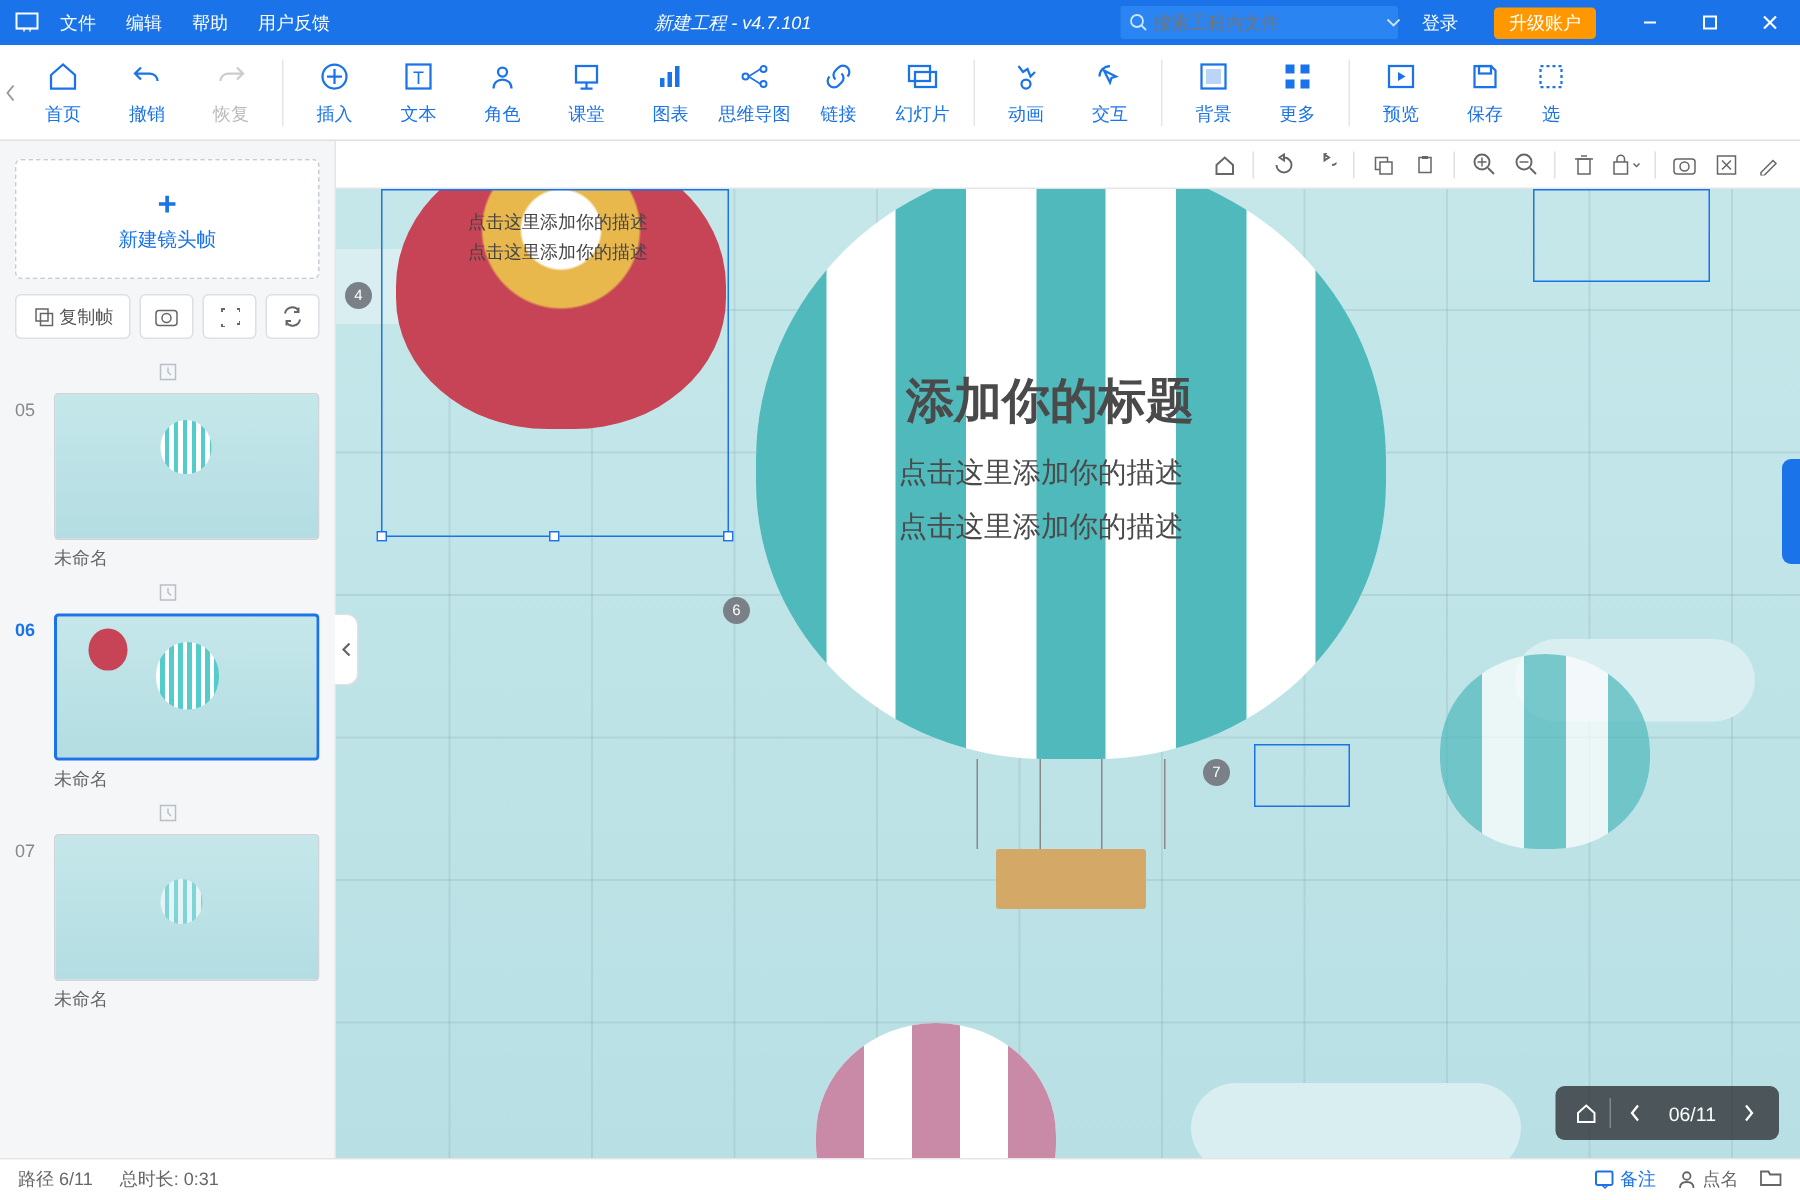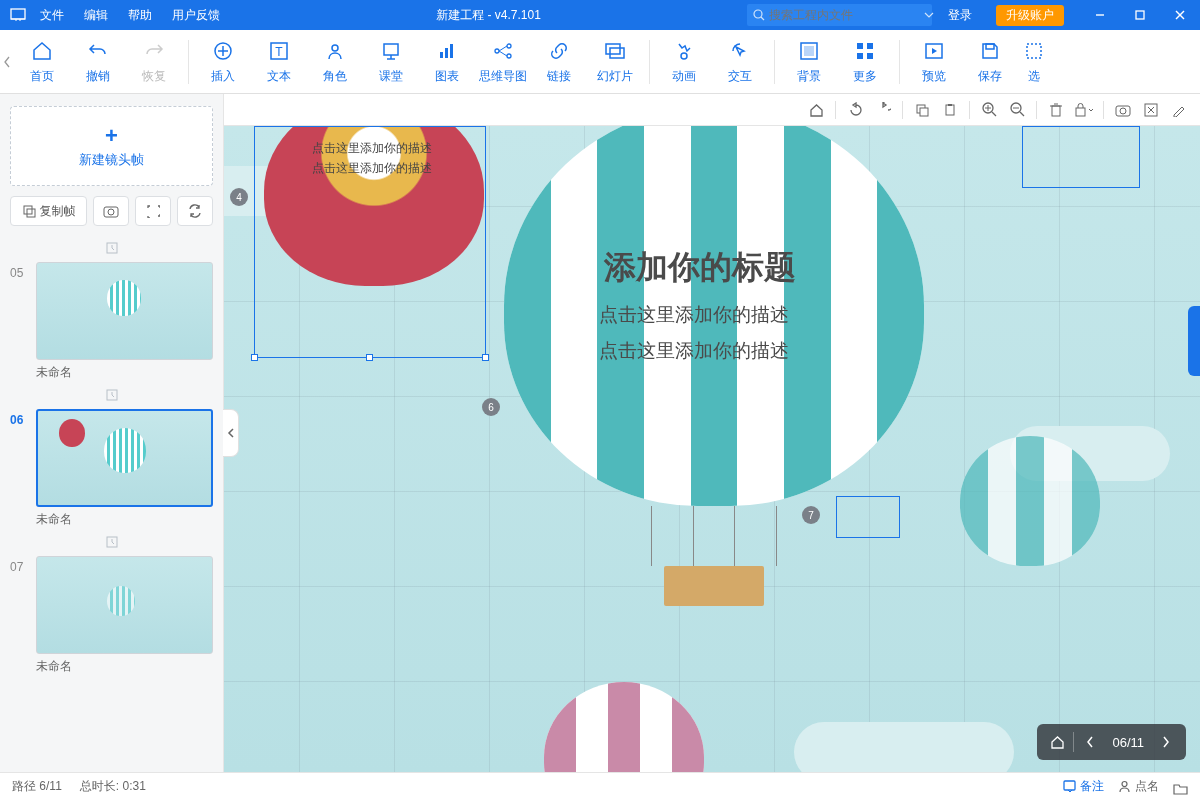--- a/index.html
+++ b/index.html
@@ -1,20 +1,20 @@
 <!DOCTYPE html>
 <html><head>
 <meta charset="utf-8">
 <style>
 *{margin:0;padding:0;box-sizing:border-box;font-family:"Microsoft YaHei",Arial,sans-serif;}
 body{width:1200px;height:800px;overflow:hidden;background:#fff;display:flex;flex-direction:column;}
 .titlebar{height:30px;background:#1a73e8;display:flex;align-items:center;color:#fff;font-size:12px;}
 .titlebar .logo{width:24px;height:20px;display:flex;align-items:center;justify-content:center;margin-left:6px;}
 .titlebar .menu-item{padding:0 10px;height:30px;line-height:30px;cursor:pointer;}
-.titlebar .title{flex:1;text-align:center;color:#fff;}
+.titlebar .title{flex:1;text-align:center;color:#fff;font-style:italic;}
 .titlebar .search{width:185px;height:22px;background:#2a84f2;border-radius:2px;display:flex;align-items:center;padding:0 6px;margin-right:8px;}
 .titlebar .search svg{flex-shrink:0;}
 .titlebar .search input{flex:1;background:none;border:none;color:#cfe3fb;font-size:12px;margin-left:4px;outline:none;}
 .titlebar .search .chev{margin-left:auto;}
 .titlebar .login{padding:0 8px;}
 .titlebar .upgrade{background:#ff9800;color:#fff;padding:2px 10px;border-radius:3px;margin:0 16px;font-size:12px;}
 .titlebar .winbtn{width:40px;height:30px;display:flex;align-items:center;justify-content:center;}
 .toolbar{height:64px;border-bottom:1px solid #e0e0e0;display:flex;align-items:center;background:#fff;}
 .toolbar .chev{width:14px;display:flex;align-items:center;justify-content:center;color:#999;}
 .tbtn{display:flex;flex-direction:column;align-items:center;justify-content:center;width:56px;height:60px;font-size:12px;color:#555;cursor:pointer;}
@@ -62,21 +62,21 @@
 .nav-pill{position:absolute;right:14px;bottom:12px;height:36px;background:rgba(55,60,66,.85);border-radius:6px;display:flex;align-items:center;color:#fff;padding:0 6px;gap:2px;}
 .nav-pill .nbtn{width:28px;height:28px;display:flex;align-items:center;justify-content:center;border-radius:4px;}
 .nav-pill .nsep{width:1px;height:20px;background:rgba(255,255,255,.3);}
 .nav-pill .ntxt{padding:0 6px;font-size:13px;}
 .collapse-handle{position:absolute;left:-1px;top:50%;transform:translateY(-50%);width:16px;height:48px;background:#fff;border:1px solid #e0e0e0;border-left:none;border-radius:0 8px 8px 0;display:flex;align-items:center;justify-content:center;color:#666;}
 .notes{height:82px;margin:8px 12px 4px;border:1px solid #e0e0e0;border-radius:4px;background:#fff;display:flex;position:relative;}
 .notes textarea{flex:1;border:none;resize:none;padding:10px 12px;font-size:13px;color:#999;outline:none;font-family:inherit;}
 .notes .expand{position:absolute;right:10px;bottom:10px;color:#888;cursor:pointer;}
 .status{height:28px;border-top:1px solid #e5e5e5;background:#fff;display:flex;align-items:center;font-size:12px;color:#666;padding:0 12px;}
 .status .sp{margin-right:18px;}
-.status .right{margin-left:auto;display:flex;align-items:flex-end;gap:14px;}
+.status .right{margin-left:auto;display:flex;align-items:flex-start;gap:14px;}
 .status .right .si{display:flex;align-items:center;gap:4px;cursor:pointer;}
 .status .right .si.remark{color:#1a73e8;}
 .rightside{position:absolute;right:0;top:126px;width:12px;height:540px;}
 .rightside .tab{background:#1a73e8;width:12px;height:70px;border-radius:6px 0 0 6px;margin-top:180px;}
 </style>
 </head>
 <body>
 
 <div class="titlebar">
   <div class="logo">

